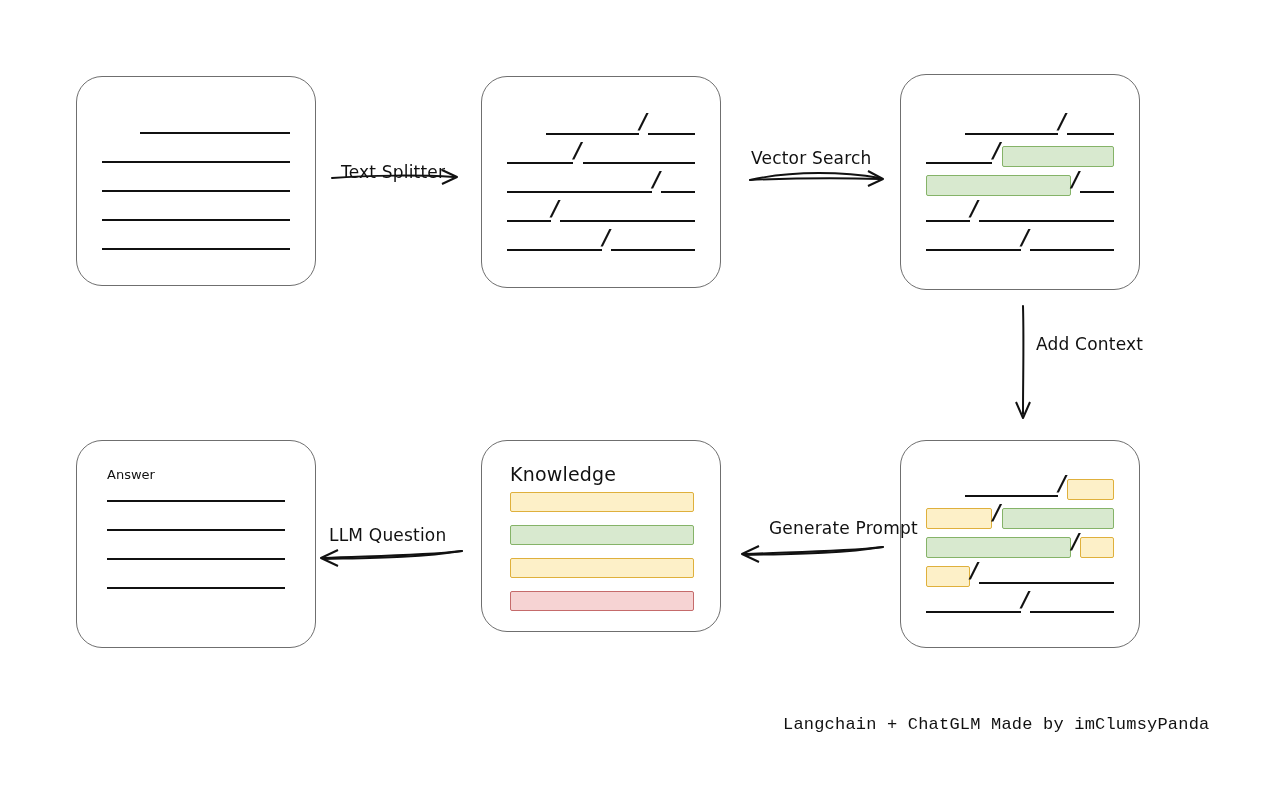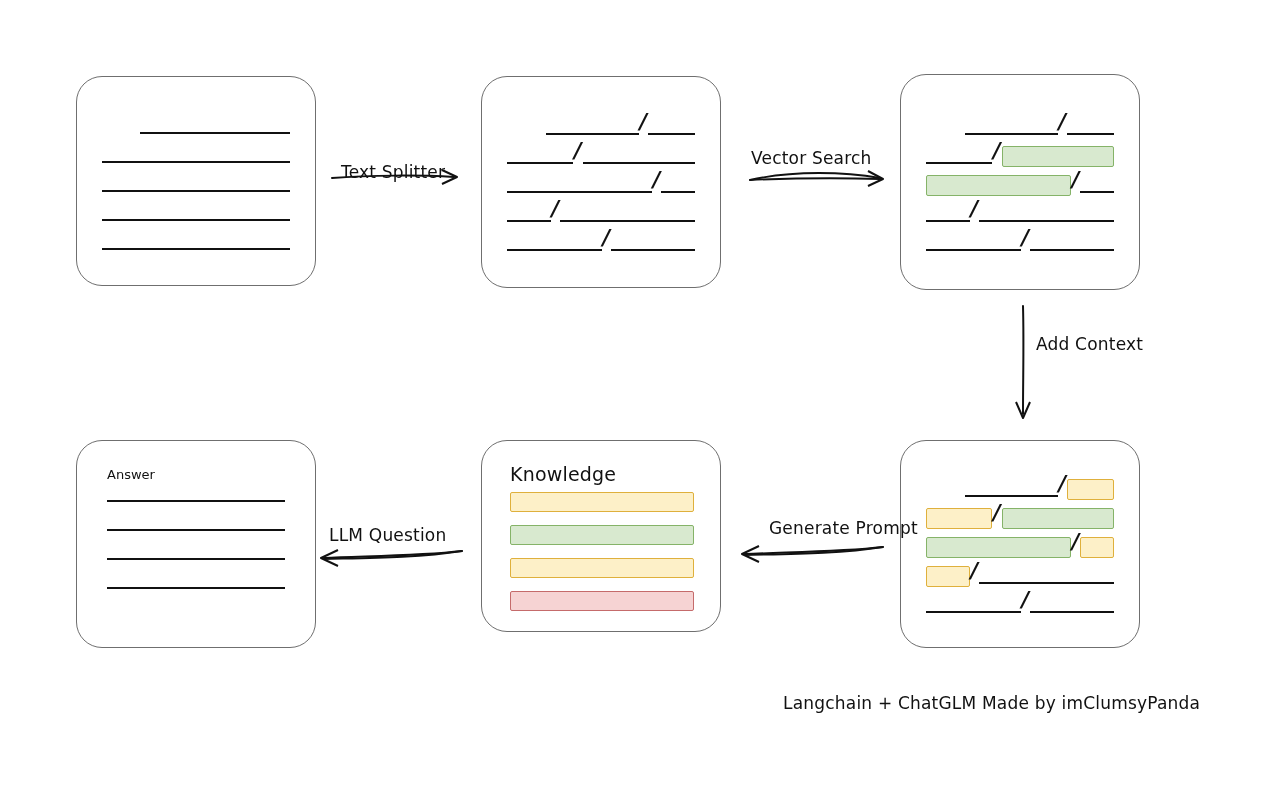--- a/index.html
+++ b/index.html
@@ -329,15 +329,15 @@
       <div class="answer-title">Answer</div>
       <div>
           <div class="answer-line"></div>
           <div class="answer-line"></div>
           <div class="answer-line"></div>
           <div class="answer-line"></div>
         </div>
     </div>
   </div>
 
-  <div class="caption" style="left:783px; top:693px;">Langchain + ChatGLM Made by imClumsyPanda</div>
+  <div class="caption" style="left:783px; top:715px;font-family:Liberation Mono, monospace;">Langchain + ChatGLM Made by imClumsyPanda</div>
 
 </div>
 
 </body></html>

